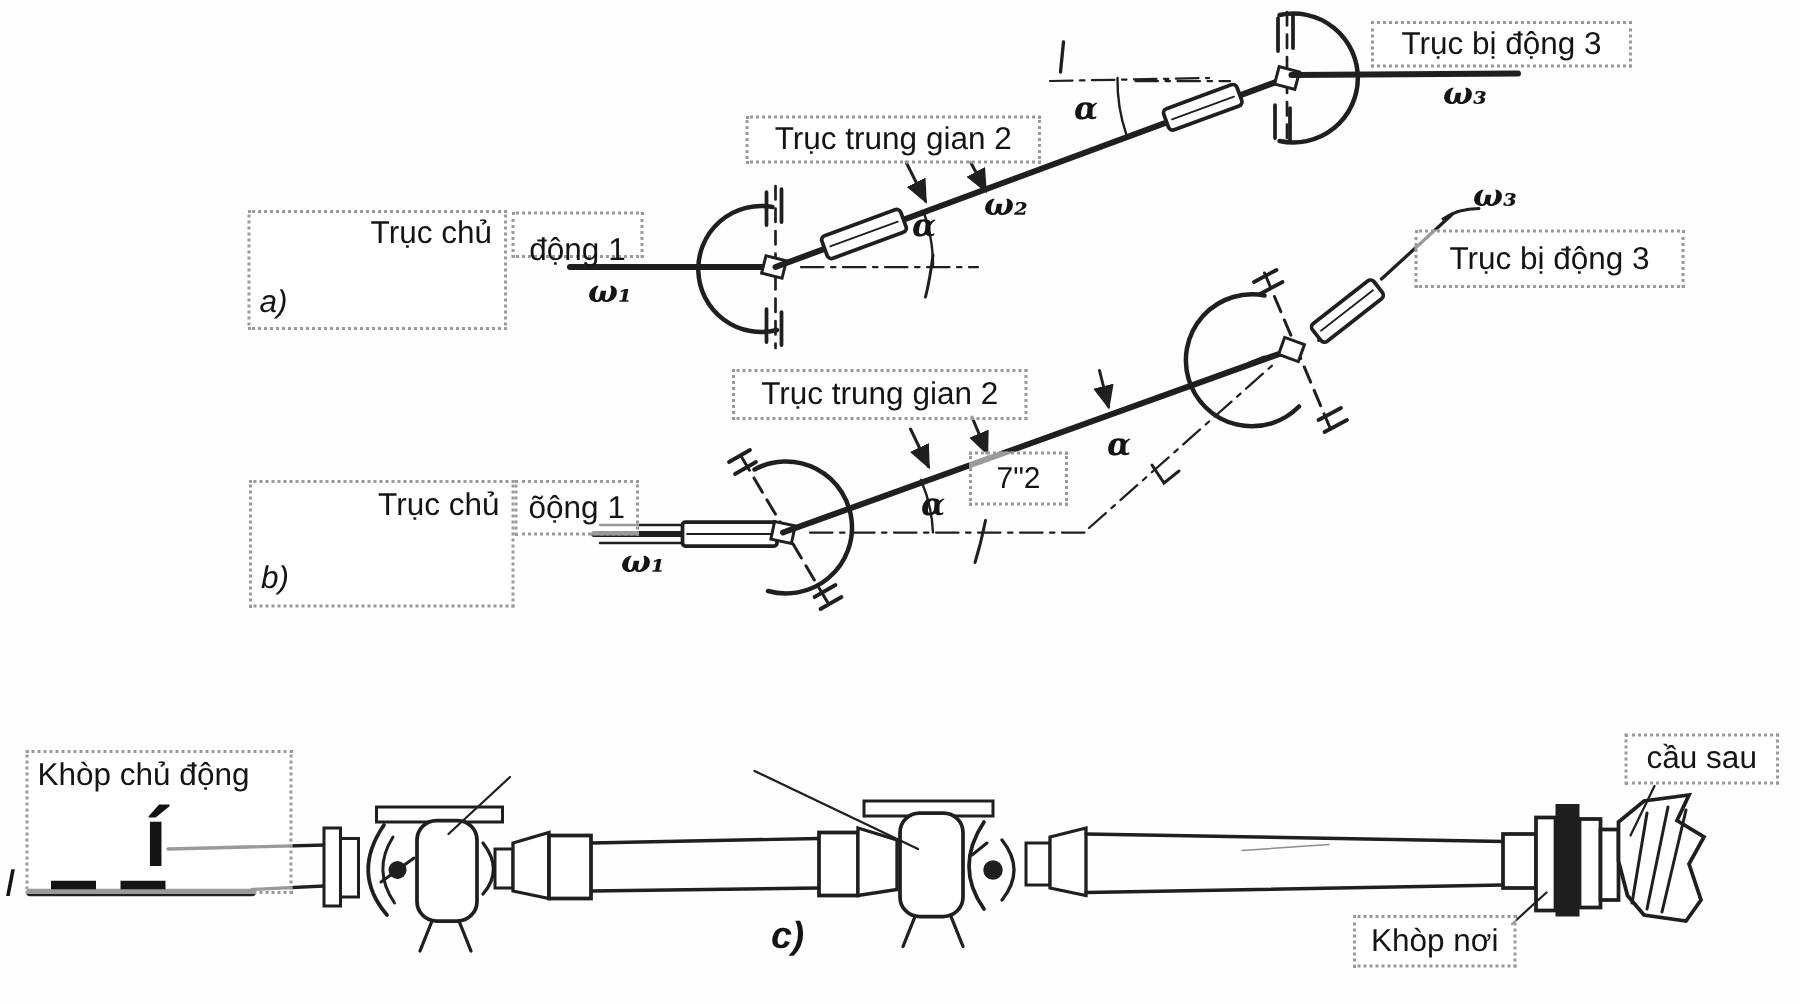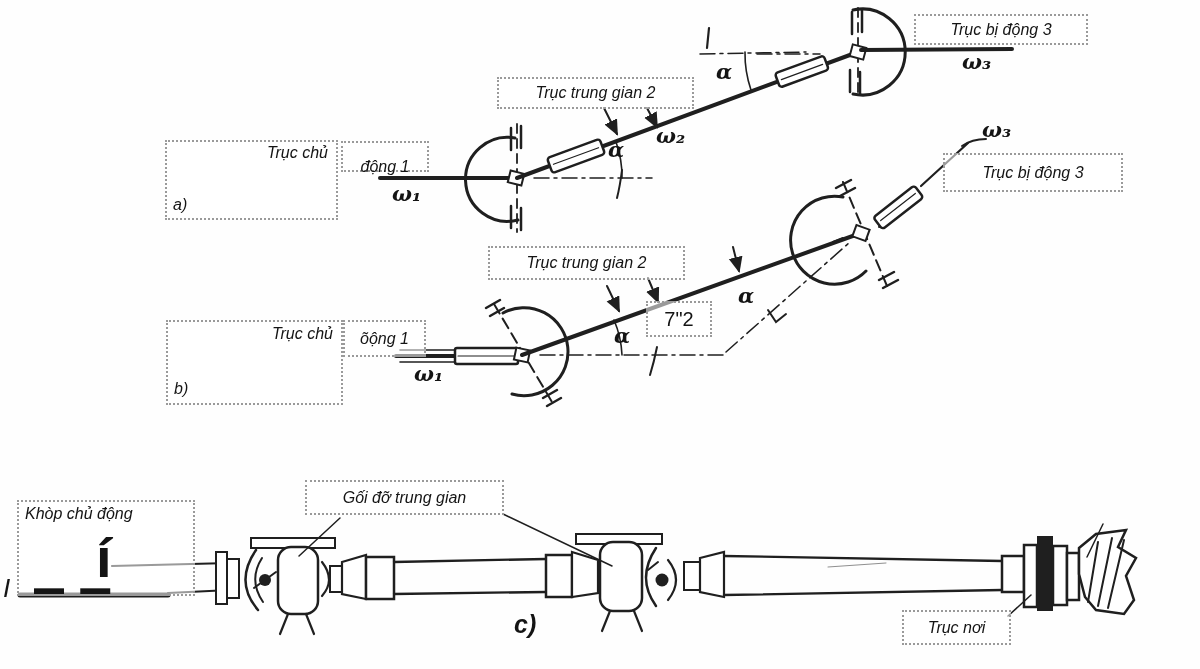--- a/index.html
+++ b/index.html
@@ -9,21 +9,21 @@
   }
   .stage svg{position:absolute;left:0;top:0;}
   .lbl{
     position:absolute;font-style:italic;font-size:21px;color:#141414;
     white-space:nowrap;line-height:1.15;
   }
   .obox{
     position:absolute;border:2px dotted #9a9a9a;background:rgba(255,255,255,.55);
     box-sizing:border-box;
   }
-  .obox .txt{position:absolute;font-style:italic;font-size:16px;white-space:nowrap;}
+  .obox .txt{position:absolute;font-size:21px;white-space:nowrap;}
   .ctr{display:flex;align-items:center;justify-content:center;}
   .greek{font-family:"DejaVu Serif",serif;font-style:italic;font-weight:bold;font-size:21px;}
   .alpha{font-family:"DejaVu Serif",serif;font-style:italic;font-weight:bold;font-size:21px;}
   .marker{font-size:22px;font-style:italic;}
 </style>
 </head>
 <body>
 
 <div class="stage">
 
@@ -229,21 +229,21 @@
     <span class="txt" style="position:static;">Trục bị động 3</span>
   </div>
   <div class="lbl greek" style="left:982px;top:118px;">ω₃</div>
 
   <div class="obox" style="left:17px;top:500px;width:178px;height:96px;">
     <span class="txt" style="top:3px;left:6px;">Khòp chủ động</span>
   </div>
   <div class="lbl" style="left:34px;top:556px;font-style:normal;font-weight:bold;font-size:30px;letter-spacing:4px;transform:scaleY(1.9);transform-origin:top;">— —</div>
   <div class="lbl" style="left:96px;top:530px;font-style:normal;font-weight:bold;font-size:56px;line-height:1;">í</div>
   <div class="lbl" style="left:3px;top:574px;font-size:26px;">I</div>
-  <div class="obox ctr" style="left:305px;top:480px;width:199px;height:35px;">
-    <span class="txt" style="position:static;">Gối đỡ trung gian</span>
+  <div class="obox ctr" style="left:1083px;top:489px;width:103px;height:34px;">
+    <span class="txt" style="position:static;">cầu sau</span>
   </div>
   <div class="obox ctr" style="left:902px;top:610px;width:109px;height:35px;">
-    <span class="txt" style="position:static;">Trục nơi</span>
+    <span class="txt" style="position:static;">Khòp nơi</span>
   </div>
   <div class="lbl marker" style="left:514px;top:610px;font-weight:bold;font-size:25px;">c)</div>
 
 </div>
 
 </body></html>

